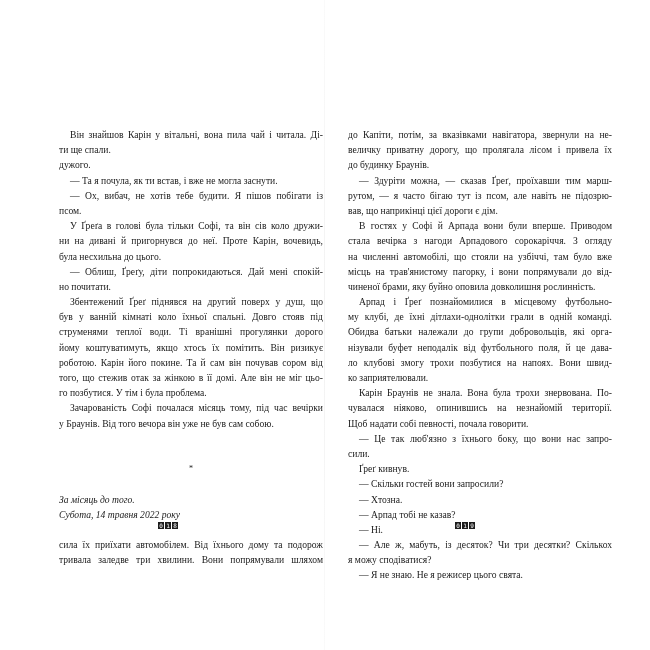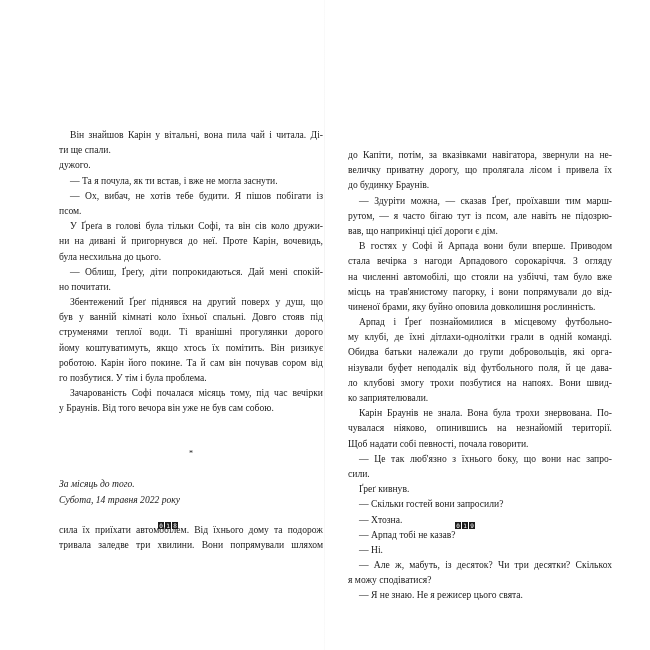--- a/index.html
+++ b/index.html
@@ -18,21 +18,21 @@
     .spine {
       position: absolute; left: 324px; top: 0; width: 1px; height: 650px;
       background: linear-gradient(to bottom, #fafafa, #f2f2f2, #fafafa);
     }
     .text-block {
       position: absolute; top: 127px; width: 264px;
       font-family: "Liberation Serif", "DejaVu Serif", serif;
       font-size: 9.6px; line-height: 15.2px; text-align: justify;
     }
     .page.left .text-block { left: 59px; }
-    .page.right .text-block { left: 23px; width: 264px; margin-top: 20px; }
+    .page.right .text-block { left: 23px; width: 264px; }
     .line { display: block; white-space: nowrap; text-align: justify; text-align-last: justify; height: 15.2px; }
     .line.last { text-align-last: left; }
     .line.indent { padding-left: 11px; }
     .line.italic { font-style: italic; }
     .sep {
       display: block; height: 15.2px; text-align: center; font-size: 8px;
     }
     .blank { display: block; height: 15.2px; }
     .folio {
       position: absolute; top: 522px; display: flex; gap: 1px;
@@ -61,20 +61,21 @@
         <span class="line indent">У Ґреґа в голові була тільки Софі, та він сів коло дружи-</span>
         <span class="line">ни на дивані й пригорнувся до неї. Проте Карін, вочевидь,</span>
         <span class="line last">була несхильна до цього.</span>
         <span class="line indent">— Облиш, Ґреґу, діти попрокидаються. Дай мені спокій-</span>
         <span class="line last">но почитати.</span>
         <span class="line indent">Збентежений Ґреґ піднявся на другий поверх у душ, що</span>
         <span class="line">був у ванній кімнаті коло їхньої спальні. Довго стояв під</span>
         <span class="line">струменями теплої води. Ті вранішні прогулянки дорого</span>
         <span class="line">йому коштуватимуть, якщо хтось їх помітить. Він ризикує</span>
         <span class="line">роботою. Карін його покине. Та й сам він почував сором від</span>
+        <span class="line">того, що стежив отак за жінкою в її домі. Але він не міг цьо-</span>
         <span class="line last">го позбутися. У тім і була проблема.</span>
         <span class="line indent">Зачарованість Софі почалася місяць тому, під час вечірки</span>
         <span class="line last">у Браунів. Від того вечора він уже не був сам собою.</span>
         <span class="blank"></span>
         <span class="blank"></span>
         <span class="sep">*</span>
         <span class="blank"></span>
         <span class="line italic last">За місяць до того.</span>
         <span class="line italic last">Субота, 14 травня 2022 року</span>
         <span class="blank"></span>

